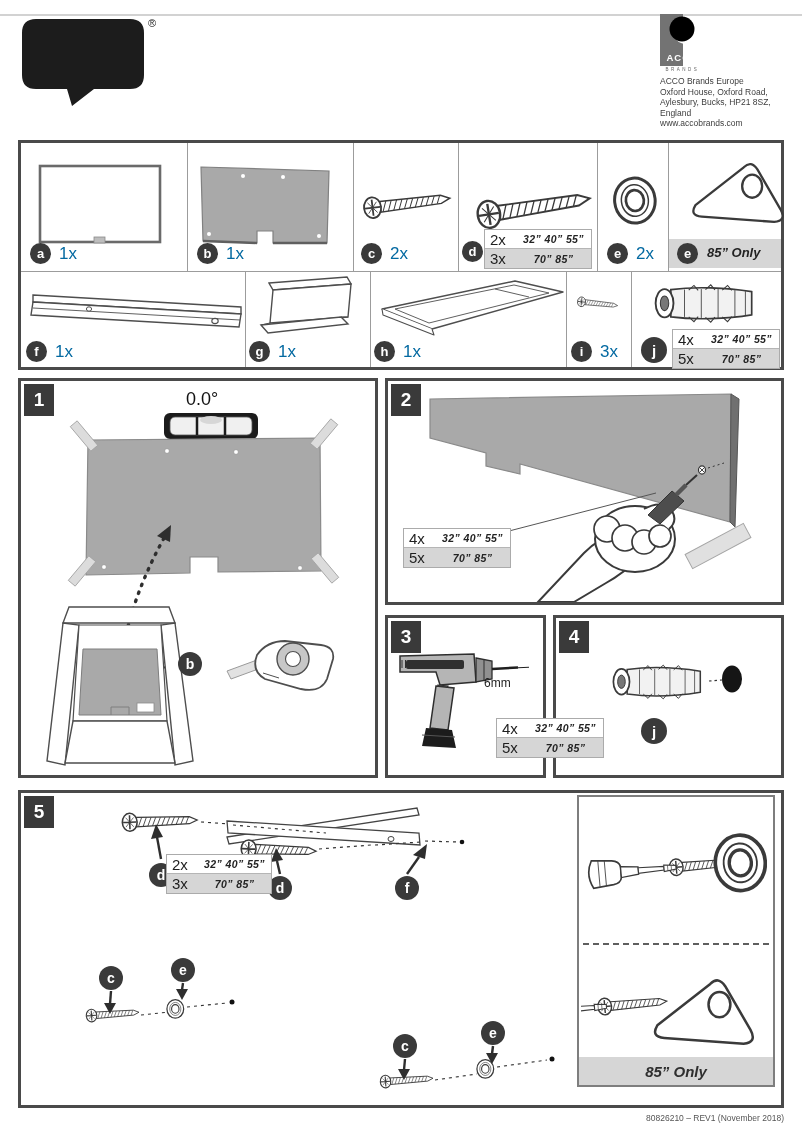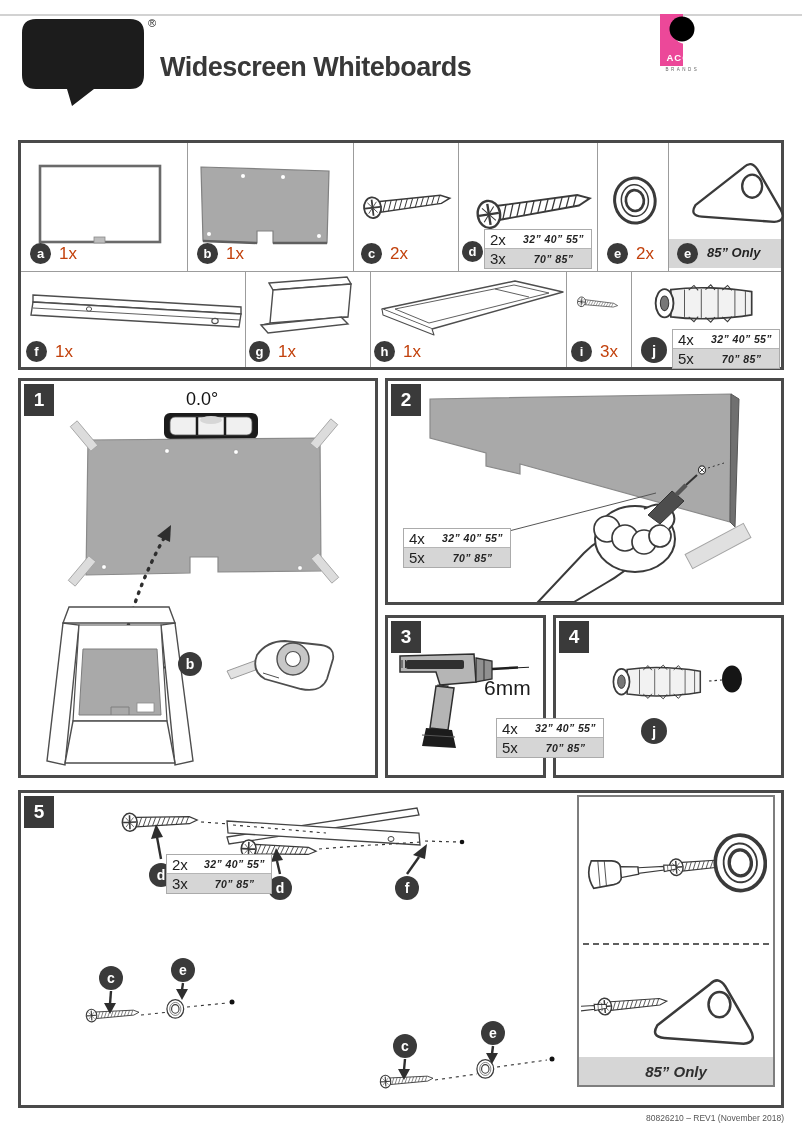--- a/index.html
+++ b/index.html
@@ -7,21 +7,21 @@
   #page{position:relative;width:802px;height:1134px;background:#fff;}
   .abs{position:absolute;}
   .panel{position:absolute;border:3px solid #4a4a4a;background:#fff;box-sizing:border-box;}
   .vline{position:absolute;background:#9c9c9c;width:1px;}
   .hline{position:absolute;background:#9c9c9c;height:1px;}
   .badge{position:absolute;background:#3a3a3a;color:#fff;border-radius:50%;
     display:flex;align-items:center;justify-content:center;font-weight:bold;z-index:6;}
   .b21{width:21px;height:21px;font-size:13px;}
   .b24{width:24px;height:24px;font-size:14px;}
   .b26{width:26px;height:26px;font-size:15px;}
-  .count{position:absolute;font-size:17px;color:#c2410c;z-index:6;}
+  .count{position:absolute;font-size:17px;color:#0369a1;z-index:6;}
   .stepnum{position:absolute;top:3px;left:3px;width:30px;height:32px;background:#3a3a3a;color:#fff;
     font-size:19px;font-weight:bold;display:flex;align-items:center;justify-content:center;z-index:7;}
   .qtybox{position:absolute;border:1px solid #ababab;background:#fff;box-sizing:border-box;z-index:8;}
   .qrow{display:flex;align-items:center;height:19px;padding:0 5px;gap:7px;box-sizing:border-box;}
   .qrow.w{background:#fff;border-bottom:1px solid #b5b5b5;}
   .qrow.g{background:#d6d6d6;}
   .qcount{font-size:15px;color:#1f1f1f;min-width:24px;}
   .qsizes{font-size:10.5px;font-style:italic;font-weight:bold;color:#232323;letter-spacing:.4px;flex:1;text-align:center;}
   .addr{font-size:8.5px;line-height:10.5px;color:#3d3d3d;}
   svg{display:block;}
@@ -70,30 +70,36 @@
 
   <div class="abs" style="left:0;top:14px;width:802px;height:2px;background:#d2d2d2;"></div>
 
   <div class="abs" style="left:0;top:0;width:802px;height:125px;">
     <div class="abs" style="left:20px;top:17px;width:126px;height:90px;">
       <svg width="126" height="90" viewBox="0 0 126 90">
         <path d="M16 2 H110 Q124 2 124 16 V58 Q124 72 110 72 H74 L52 89 L47 72 H16 Q2 72 2 58 V16 Q2 2 16 2 Z" fill="#1c1c1c"></path>
       </svg>
     </div>
     <span class="abs" style="left:148px;top:17px;font-size:11px;color:#222;">®</span>
-    <div class="abs" style="left:160px;top:52px;font-size:27px;font-weight:bold;color:#383838;letter-spacing:-0.5px;">Widescreen Whiteboards</div>
-
-    <div class="abs" style="left:660px;top:14px;width:23px;height:52px;background:#ec4899;">
+
+    <div class="abs" style="left:660px;top:14px;width:23px;height:52px;background:#737373;">
       <svg width="45" height="34" viewBox="0 0 45 34">
         <circle cx="26" cy="17" r="13" fill="#fff"></circle>
         <circle cx="22" cy="15" r="12.5" fill="#000"></circle>
       </svg>
       <div style="position:absolute;left:0;bottom:3px;width:45px;text-align:center;color:#fff;font-weight:bold;font-size:9.5px;letter-spacing:1px;">ACCO</div>
     </div>
     <div class="abs" style="left:660px;top:67px;width:45px;text-align:center;color:#666;font-size:4.5px;letter-spacing:2.5px;">BRANDS</div>
+    <div class="abs addr" style="left:660px;top:76px;width:140px;">
+      <div>ACCO Brands Europe</div>
+      <div>Oxford House, Oxford Road,</div>
+      <div>Aylesbury, Bucks, HP21 8SZ,</div>
+      <div>England</div>
+      <div>www.accobrands.com</div>
+    </div>
   </div>
 
   <div class="panel" style="left:18px;top:140px;width:766px;height:230px;">
 
     <div class="hline" style="left:0;top:128px;width:760px;"></div>
     <div class="vline" style="left:166px;top:0;height:128px;"></div>
     <div class="vline" style="left:332px;top:0;height:128px;"></div>
     <div class="vline" style="left:437px;top:0;height:128px;"></div>
     <div class="vline" style="left:576px;top:0;height:128px;"></div>
     <div class="vline" style="left:647px;top:0;height:128px;"></div>
@@ -305,21 +311,21 @@
       <path d="M10 28 v8 M13.5 28 v8 M17 28 v8" stroke="#2e2e2e" stroke-width="1"></path>
       <path d="M84 26 L100 29 L100 47 L84 50 Z" fill="#909090" stroke="#2e2e2e" stroke-width="1.3"></path>
       <path d="M92 27.5 V48.5" stroke="#2e2e2e" stroke-width="1"></path>
       <path d="M100 37 L126 35.5" stroke="#1f1f1f" stroke-width="2.5"></path>
       <path d="M126 35.7 L137 35.2" stroke="#1f1f1f" stroke-width="1.1"></path>
       <path d="M46 53 L56 54 L53 63 L45 61 Z" fill="#8d8d8d" stroke="#2e2e2e" stroke-width="1.2"></path>
       <path d="M44 54 L62 56 L56 98 L38 96 Z" fill="#b5b5b5" stroke="#2e2e2e" stroke-width="1.5"></path>
       <path d="M34 96 L60 98 L64 116 L30 114 Z" fill="#1c1c1c"></path>
       <path d="M30 103 L63 105" stroke="#555" stroke-width="1"></path>
     </svg>
-    <span class="abs" style="left:96px;top:58px;font-size:21px;color:#1c1c1c;z-index:5;">6mm</span>
+    <span class="abs" style="left:96px;top:58px;font-size:12px;color:#1c1c1c;z-index:5;">6mm</span>
   </div>
 
   <div class="qtybox" style="left:496px;top:718px;width:108px;height:40px;">
     <div class="qrow w">
         <span class="qcount">4x</span>
         <span class="qsizes">32” 40” 55”</span>
       </div>
     <div class="qrow g">
         <span class="qcount">5x</span>
         <span class="qsizes">70” 85”</span>

